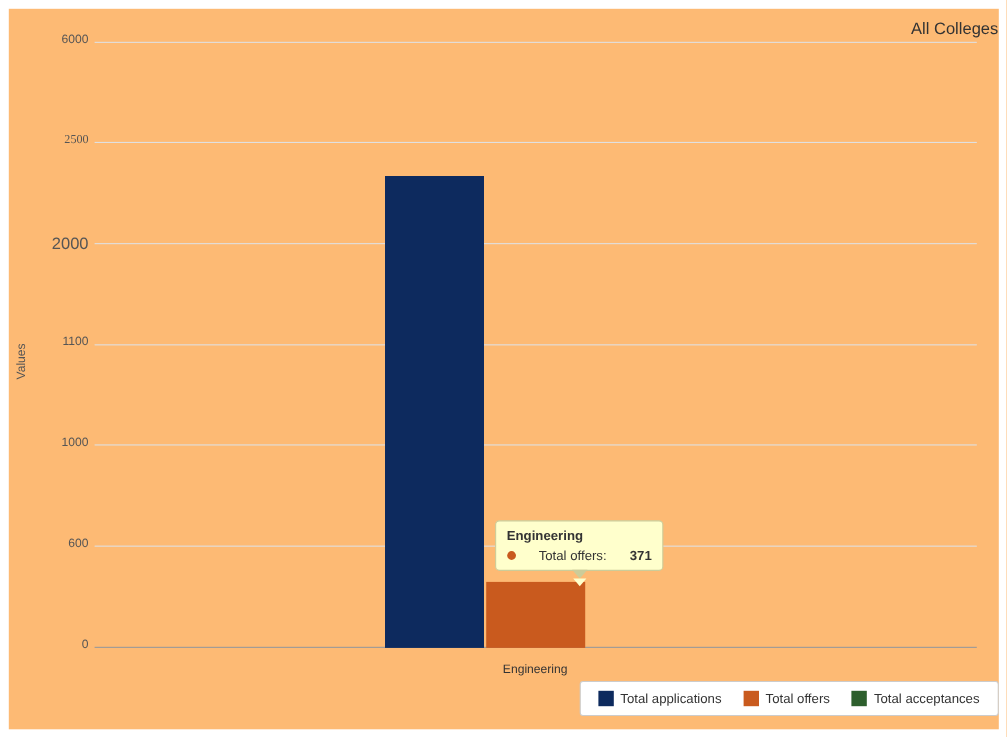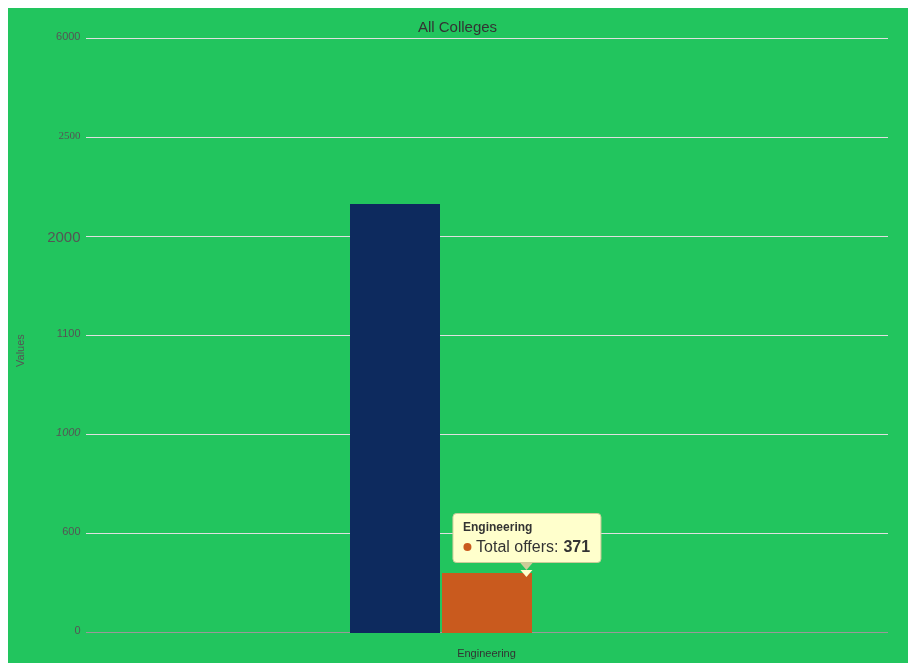--- a/index.html
+++ b/index.html
@@ -9,25 +9,25 @@
       width: 915px;
       height: 670px;
       overflow: hidden;
       display: flex;
       align-items: center;
       justify-content: center;
     }
     .chart-wrapper {
       width: 900px;
       height: 655px;
-      background: #22c55e;
+      background: #fdba74;
       position: relative;
       display: flex;
       flex-direction: column;
-      align-items: center;
+      align-items: flex-end;
     }
     .chart-title {
       font-size: 15px;
       color: #333;
       margin-top: 10px;
       margin-bottom: 4px;
       font-weight: normal;
     }
     .chart-area {
       display: flex;
@@ -130,22 +130,22 @@
       pointer-events: none;
     }
     .tooltip-title {
       font-weight: bold;
       margin-bottom: 4px;
       font-size: 12px;
     }
     .tooltip-row {
       display: flex;
       align-items: center;
-      gap: 5px;
-      font-size: 16px;
+      gap: 21px;
+      font-size: 12px;
     }
     .tooltip-dot {
       width: 8px;
       height: 8px;
       border-radius: 50%;
       background: #c95a1e;
       display: inline-block;
     }
     .tooltip-value {
       font-weight: bold;
@@ -211,21 +211,21 @@
         <div id="grid-lines-container" class="grid-lines" style="position: absolute; inset: 0px 0px 30px 50px;">
             <div class="grid-line" style="position: absolute; bottom: 0%; left: 0px; right: 0px; height: 1px;">
               <span class="grid-line-label" style="position: absolute; left: -45px; top: -8px; width: 40px; text-align: right; font-size: 11px; color: rgb(85, 85, 85);">0</span>
               <div class="grid-line-rule" style="position: absolute; left: 0px; right: 0px; top: 0px; height: 1px; background: rgb(153, 153, 153);"></div>
             </div>
             <div class="grid-line" style="position: absolute; bottom: 16.6667%; left: 0px; right: 0px; height: 1px;">
               <span class="grid-line-label" style="position: absolute; left: -45px; top: -8px; width: 40px; text-align: right; font-size: 11px; color: rgb(85, 85, 85);">600</span>
               <div class="grid-line-rule" style="position: absolute; left: 0px; right: 0px; top: 0px; height: 1px; background: rgb(224, 224, 224);"></div>
             </div>
             <div class="grid-line" style="position: absolute; bottom: 33.3333%; left: 0px; right: 0px; height: 1px;">
-              <span class="grid-line-label" style="position: absolute; left: -45px; top: -8px; width: 40px; text-align: right; font-size: 11px; color: rgb(85, 85, 85); font-style: italic;">1000</span>
+              <span class="grid-line-label" style="position: absolute; left: -45px; top: -8px; width: 40px; text-align: right; font-size: 11px; color: rgb(85, 85, 85);">1000</span>
               <div class="grid-line-rule" style="position: absolute; left: 0px; right: 0px; top: 0px; height: 1px; background: rgb(224, 224, 224);"></div>
             </div>
             <div class="grid-line" style="position: absolute; bottom: 50%; left: 0px; right: 0px; height: 1px;">
               <span class="grid-line-label" style="position: absolute; left: -45px; top: -8px; width: 40px; text-align: right; font-size: 11px; color: rgb(85, 85, 85);">1100</span>
               <div class="grid-line-rule" style="position: absolute; left: 0px; right: 0px; top: 0px; height: 1px; background: rgb(224, 224, 224);"></div>
             </div>
             <div class="grid-line" style="position: absolute; bottom: 66.6667%; left: 0px; right: 0px; height: 1px;">
               <span class="grid-line-label" style="position: absolute; left: -45px; top: -8px; width: 40px; text-align: right; font-size: 15px; color: rgb(85, 85, 85);">2000</span>
               <div class="grid-line-rule" style="position: absolute; left: 0px; right: 0px; top: 0px; height: 1px; background: rgb(224, 224, 224);"></div>
             </div>
@@ -260,13 +260,27 @@
           </div>
         </div>
 
         <div class="x-axis-label">
           <span>Engineering</span>
         </div>
       </div>
     </div>
   </div>
 
+  <div class="legend" id="legend">
+  <div class="legend-item">
+        <span class="legend-square" style="background: rgb(13, 42, 94); width: 14px; height: 14px; display: inline-block;"></span>
+        <span style="font-size: 12px; color: rgb(51, 51, 51);">Total applications</span>
+      </div>
+      <div class="legend-item">
+        <span class="legend-square" style="background: rgb(201, 90, 30); width: 14px; height: 14px; display: inline-block;"></span>
+        <span style="font-size: 12px; color: rgb(51, 51, 51);">Total offers</span>
+      </div>
+      <div class="legend-item">
+        <span class="legend-square" style="background: rgb(45, 95, 45); width: 14px; height: 14px; display: inline-block;"></span>
+        <span style="font-size: 12px; color: rgb(51, 51, 51);">Total acceptances</span>
+      </div>
+    </div>
 </div>
 
 </body></html>

